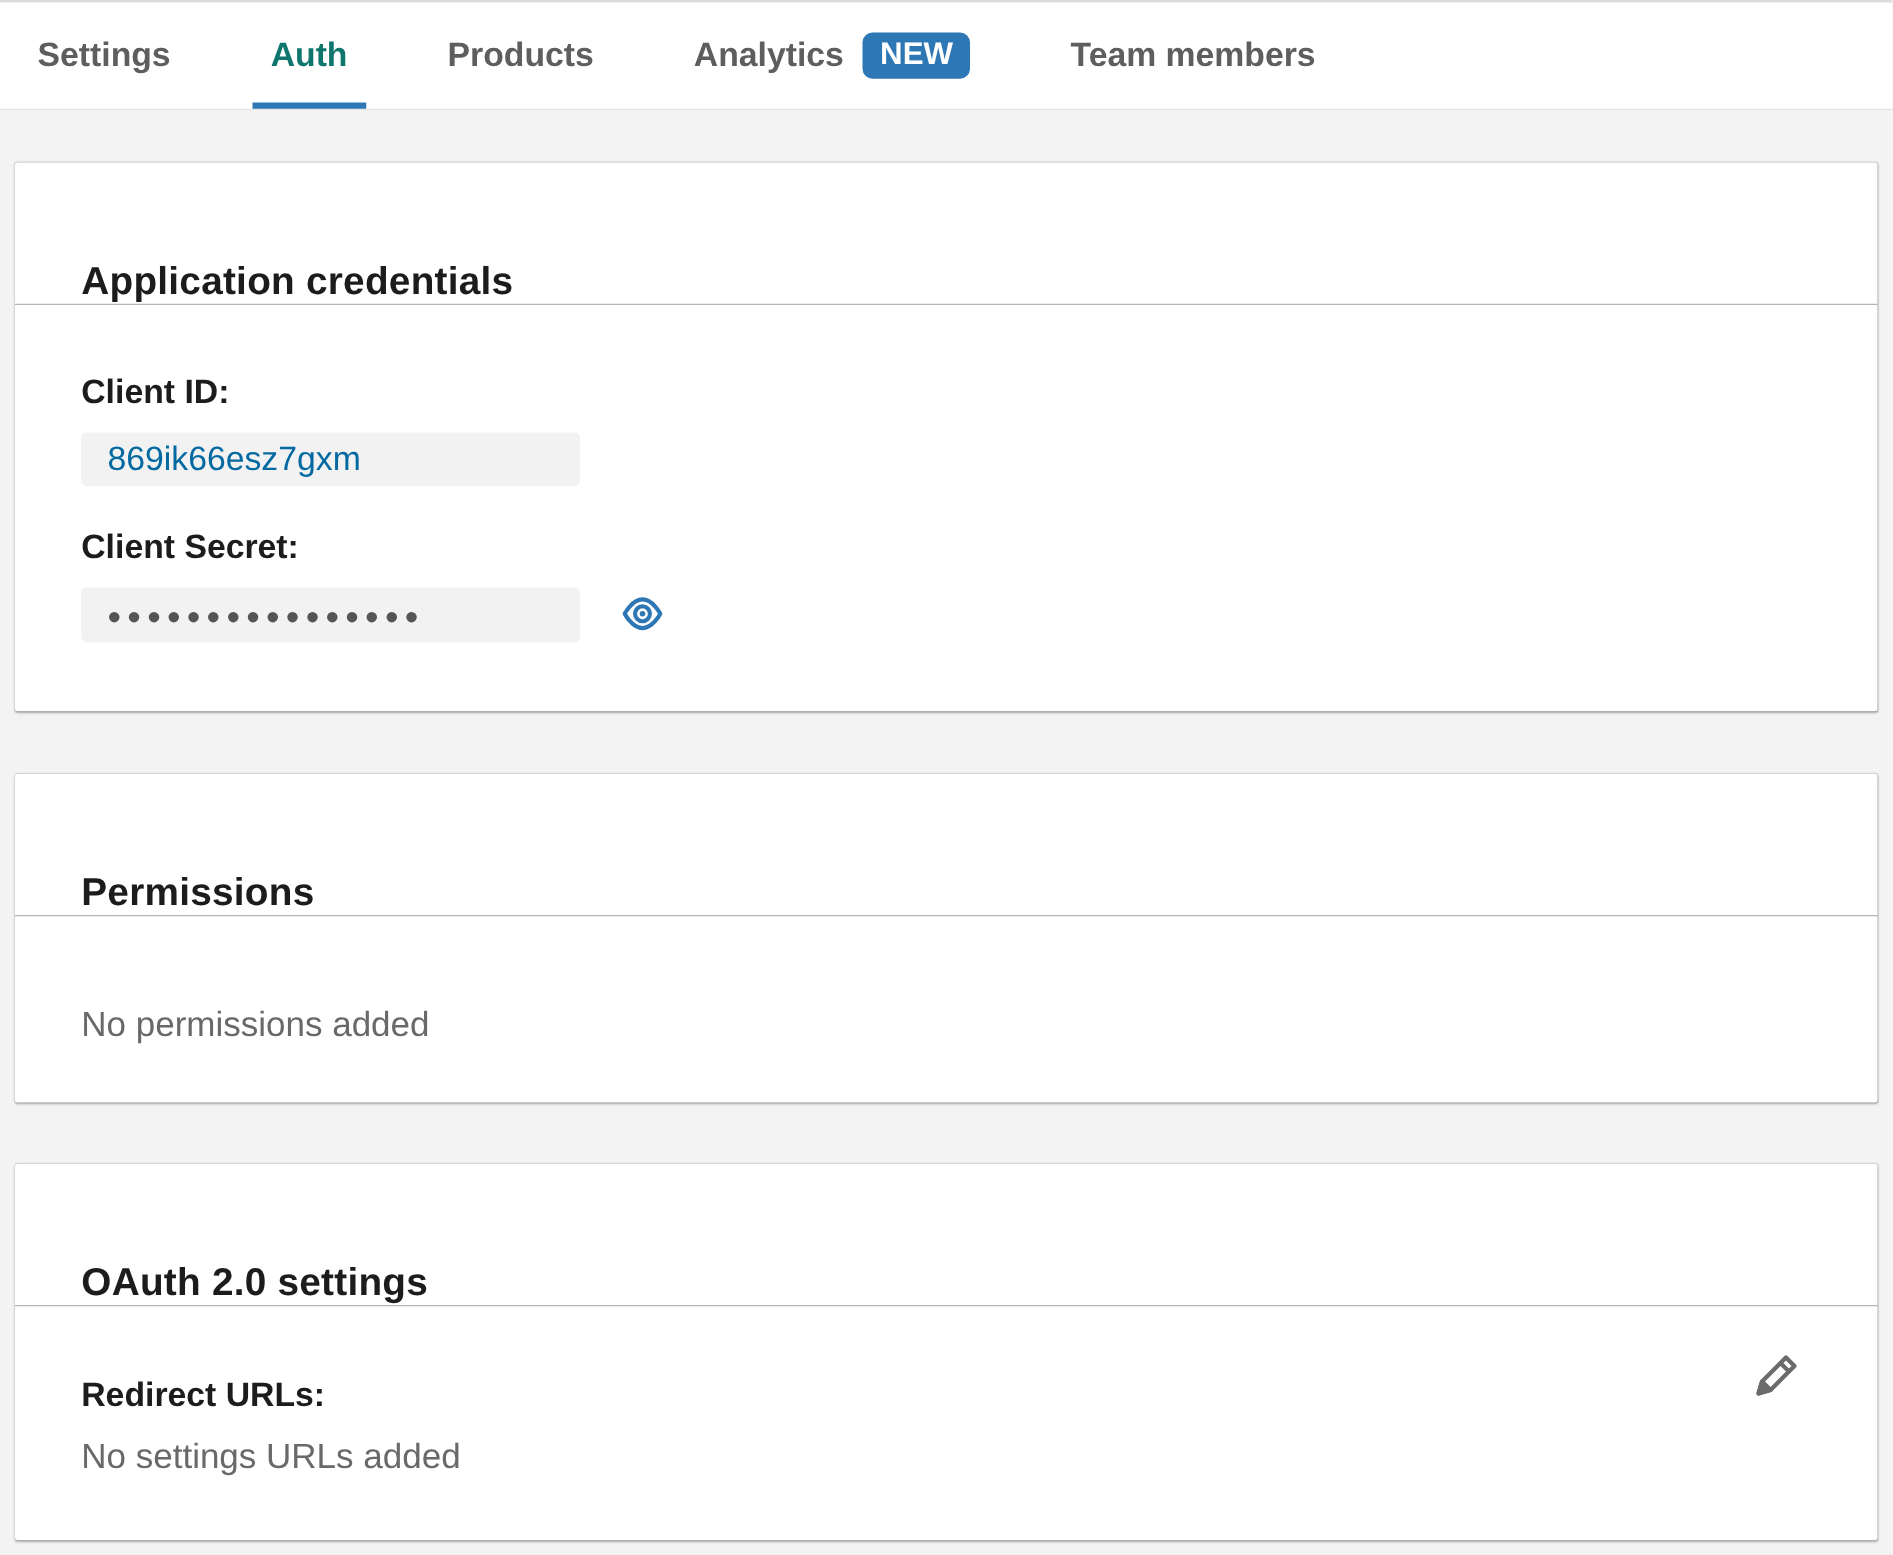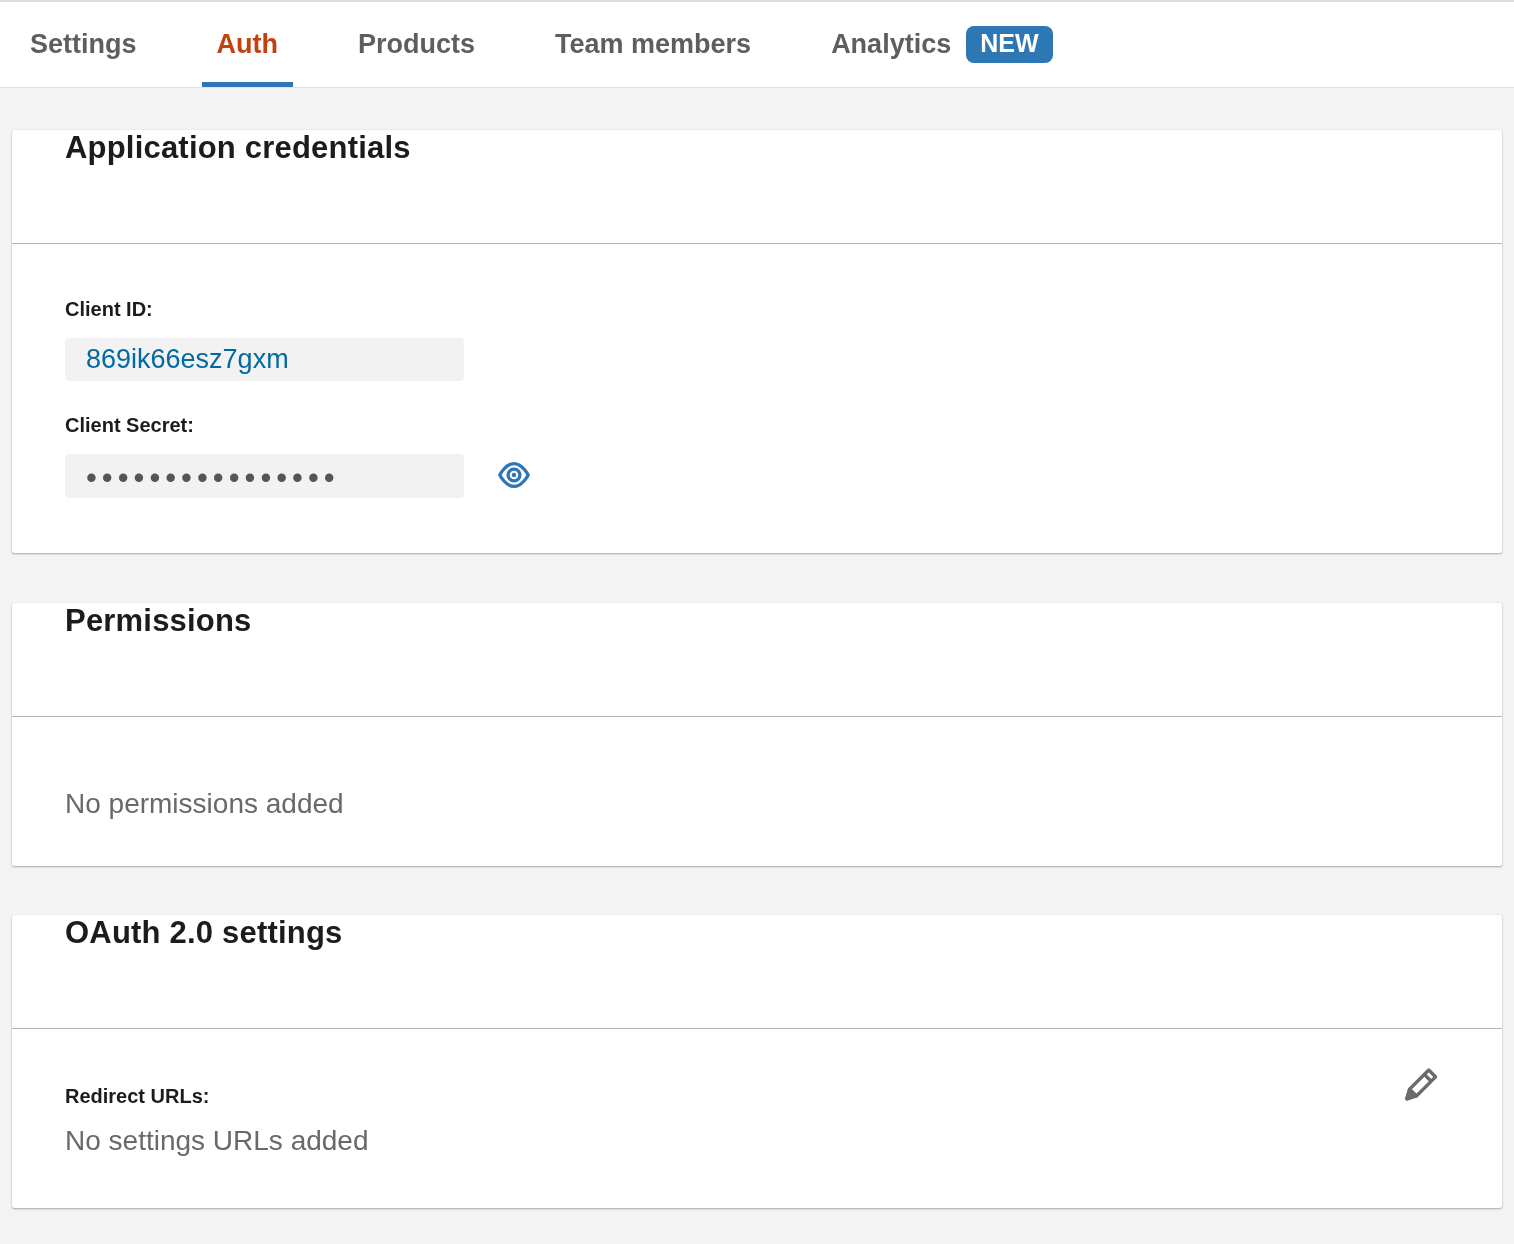--- a/index.html
+++ b/index.html
@@ -25,21 +25,21 @@
     display: flex;
     align-items: center;
     margin-right: 80px;
     font-size: 27px;
     font-weight: 600;
     color: #5e5e5e;
     cursor: pointer;
     white-space: nowrap;
     text-align: center;
   }
-  .tab.active { color: #c2410c; }
+  .tab.active { color: #0f766e; }
   .tab.active::after {
     content: "";
     position: absolute;
     left: -15px; right: -15px; bottom: 0;
     height: 5px;
     background: #2d77b5;
   }
   .tab .badge {
     margin-left: 15px;
     background: #2d77b5;
@@ -55,37 +55,37 @@
   .card {
     margin: 0 12px;
     background: #ffffff;
     border-radius: 2px;
     box-shadow: 0 1px 2px rgba(0,0,0,0.30), 0 0 1px rgba(0,0,0,0.18);
   }
   .card-header {
     height: 114px;
     padding: 0 53px;
     display: flex;
-    align-items: flex-start;
+    align-items: flex-end;
     border-bottom: 1px solid #b5b5b5;
   }
   .card-title {
     font-size: 31px;
     font-weight: 700;
     color: #1c1c1c;
     letter-spacing: 0.2px;
   }
   .card-credentials { margin-top: 42px; }
   .card-permissions { margin-top: 50px; }
   .card-oauth { margin-top: 49px; }
 
   
   .cred-body { padding: 54px 53px 55px 53px; }
   .field-label {
-    font-size: 20px;
+    font-size: 27px;
     font-weight: 700;
     color: #1c1c1c;
     margin-bottom: 17px;
   }
   .value-box {
     width: 399px;
     height: 43px;
     background: #f2f2f2;
     border-radius: 4px;
     display: flex;
@@ -143,25 +143,25 @@
   <div class="tab">
     <span>Settings</span>
   </div>
   <div class="tab active">
     <span>Auth</span>
   </div>
   <div class="tab">
     <span>Products</span>
   </div>
   <div class="tab">
-    <span>Team members</span>
-  </div>
-  <div class="tab">
     <span>Analytics</span>
     <span class="badge">NEW</span>
+  </div>
+  <div class="tab">
+    <span>Team members</span>
   </div>
 </nav>
 
 <section class="card card-credentials">
   <div class="card-header">
     <h2 class="card-title">Application credentials</h2>
   </div>
   <div class="cred-body">
     <div class="field-label">Client ID:</div>
     <div class="value-box">869ik66esz7gxm</div>

